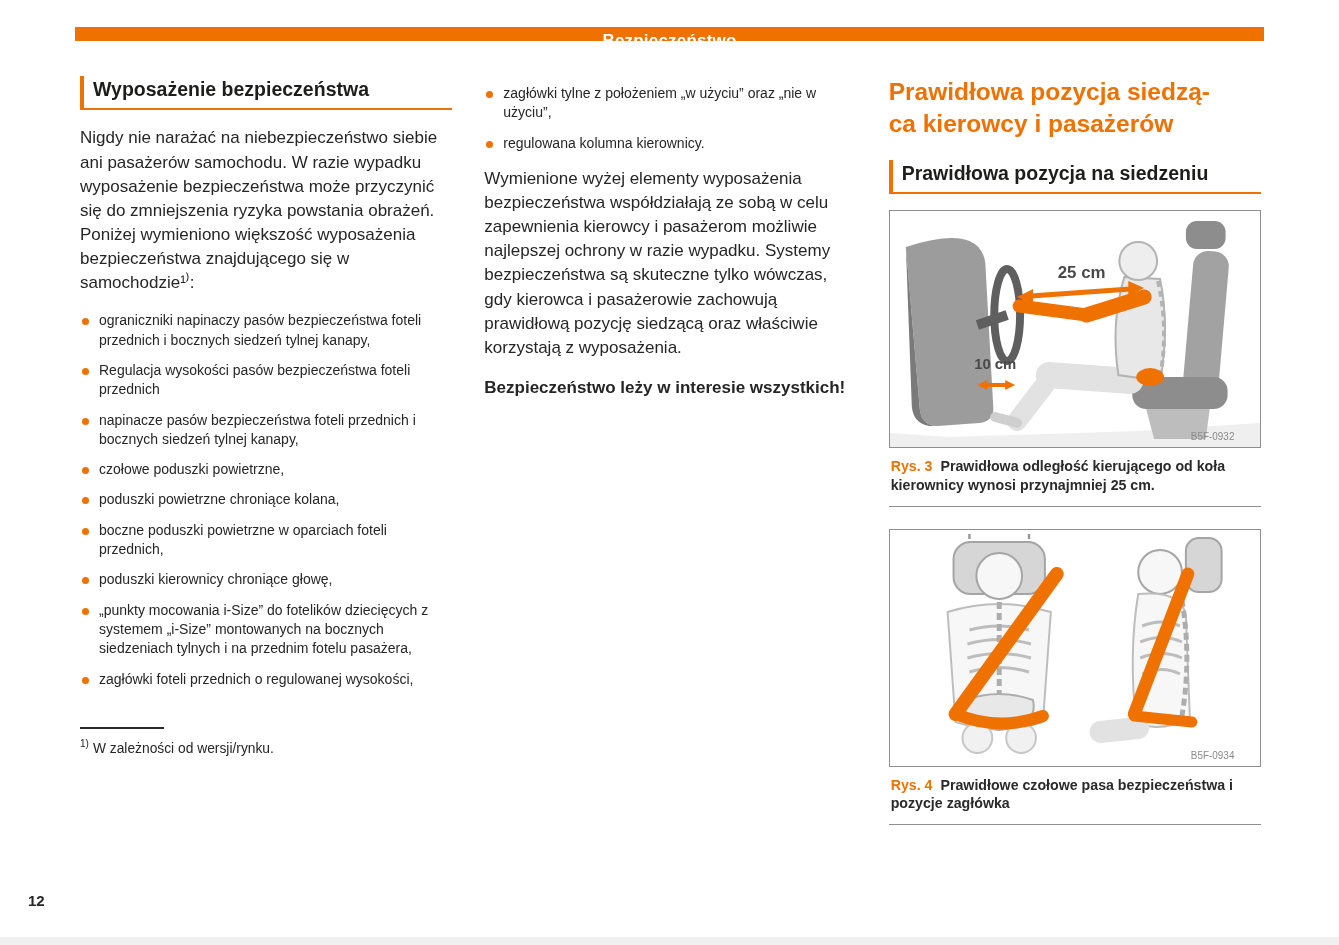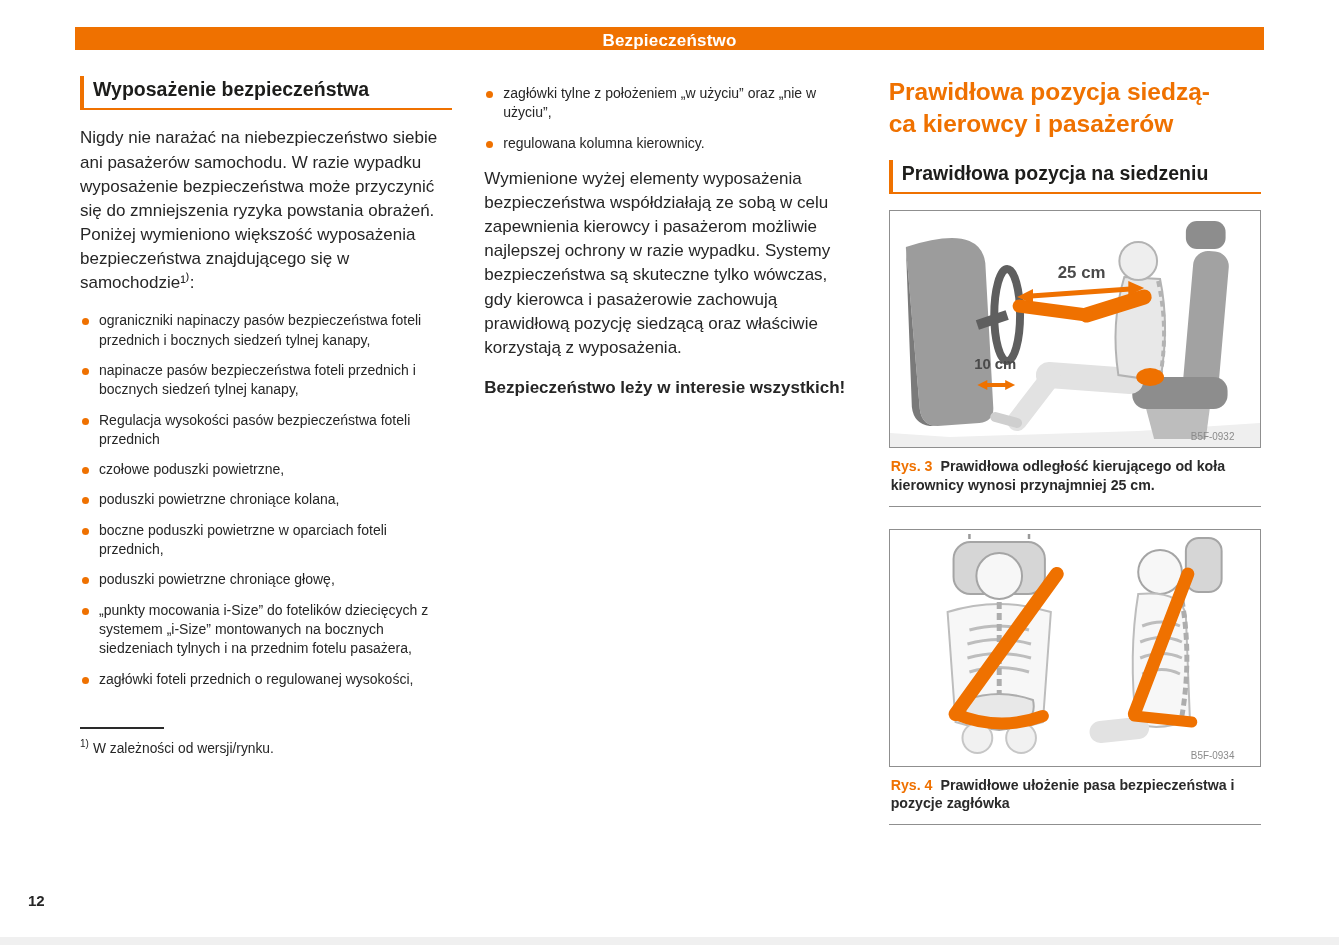--- a/index.html
+++ b/index.html
@@ -3,21 +3,21 @@
 <meta charset="utf-8">
 <style>
   :root { --accent:#ef7100; --ink:#262626; --gray-line:#8f8f8f; }
   * { box-sizing:border-box; }
   html,body { margin:0; padding:0; }
   body {
     width:1339px; height:945px; background:#ffffff; position:relative;
     font-family:"Liberation Sans", sans-serif; color:var(--ink); overflow:hidden;
   }
   .header-bar {
-    position:absolute; top:27px; left:75px; right:75px; height:23px;
+    position:absolute; top:27px; left:75px; right:75px; height:14px;
     background:var(--accent); color:#fff; text-align:center;
     font-weight:bold; font-size:17px; line-height:27px; letter-spacing:.2px;
   }
   .content {
     position:absolute; top:76px; left:80px; right:78px;
     display:grid; grid-template-columns:1fr 1fr 1fr; column-gap:32px;
   }
   h2.section {
     font-size:19.5px; font-weight:bold; margin:0 0 16px 0; color:#1d1d1b;
     border-left:4px solid var(--accent); border-bottom:2px solid var(--accent);
@@ -62,26 +62,26 @@
     <span>Bezpieczeństwo</span>
   </div>
 
   <div class="content">
 
     <div class="col">
       <h2 class="section">Wyposażenie bezpieczeństwa</h2>
       <p class="body">Nigdy nie narażać na niebezpieczeństwo siebie ani pasażerów samochodu. W razie wypadku wyposażenie bezpieczeństwa może przyczynić się do zmniejszenia ryzyka powstania obrażeń. Poniżej wymieniono większość wyposażenia bezpieczeństwa znajdującego się w samochodzie¹⁾:</p>
       <ul class="bullets">
         <li>ograniczniki napinaczy pasów bezpieczeństwa foteli przednich i bocznych siedzeń tylnej kanapy,</li>
+        <li>Regulacja wysokości pasów bezpieczeństwa foteli przednich</li>
         <li>napinacze pasów bezpieczeństwa foteli przednich i bocznych siedzeń tylnej kanapy,</li>
-        <li>Regulacja wysokości pasów bezpieczeństwa foteli przednich</li>
         <li>czołowe poduszki powietrzne,</li>
         <li>poduszki powietrzne chroniące kolana,</li>
         <li>boczne poduszki powietrzne w oparciach foteli przednich,</li>
-        <li>poduszki powietrzne chroniące głowę,</li>
+        <li>poduszki kierownicy chroniące głowę,</li>
         <li>„punkty mocowania i-Size” do fotelików dziecięcych z systemem „i-Size” montowanych na bocznych siedzeniach tylnych i na przednim fotelu pasażera,</li>
         <li>zagłówki foteli przednich o regulowanej wysokości,</li>
       </ul>
       <div class="footnote">
         <div class="footnote-rule"></div>
         <p><sup>1)</sup><span>W zależności od wersji/rynku.</span></p>
       </div>
     </div>
 
     <div class="col">
@@ -172,20 +172,20 @@
           <path d="M252,128 Q274,119 294,128" stroke="#bdbdbd" stroke-width="3" fill="none"></path>
           <path d="M254,144 Q274,135 292,144" stroke="#bdbdbd" stroke-width="3" fill="none"></path>
           <line x1="250" y1="198" x2="212" y2="202" stroke="#e2e2e2" stroke-width="22" stroke-linecap="round"></line>
           <line x1="300" y1="44" x2="246" y2="184" style="stroke:var(--accent)" stroke-width="13" stroke-linecap="round"></line>
           <line x1="246" y1="186" x2="304" y2="192" style="stroke:var(--accent)" stroke-width="11" stroke-linecap="round"></line>
 
           <text x="303" y="229" font-size="10" fill="#8a8a8a">B5F-0934</text>
         </svg>
       </div>
       <div class="caption">
-        <span class="figlabel">Rys. 4</span><span>Prawidłowe ułożenie pasa bezpieczeństwa i pozycje zagłówka</span>
+        <span class="figlabel">Rys. 4</span><span>Prawidłowe czołowe pasa bezpieczeństwa i pozycje zagłówka</span>
       </div>
     </div>
   </div>
 
   <div class="pagenum">12</div>
   <div class="edge-strip"></div>
 </div>
 
 </body></html>

